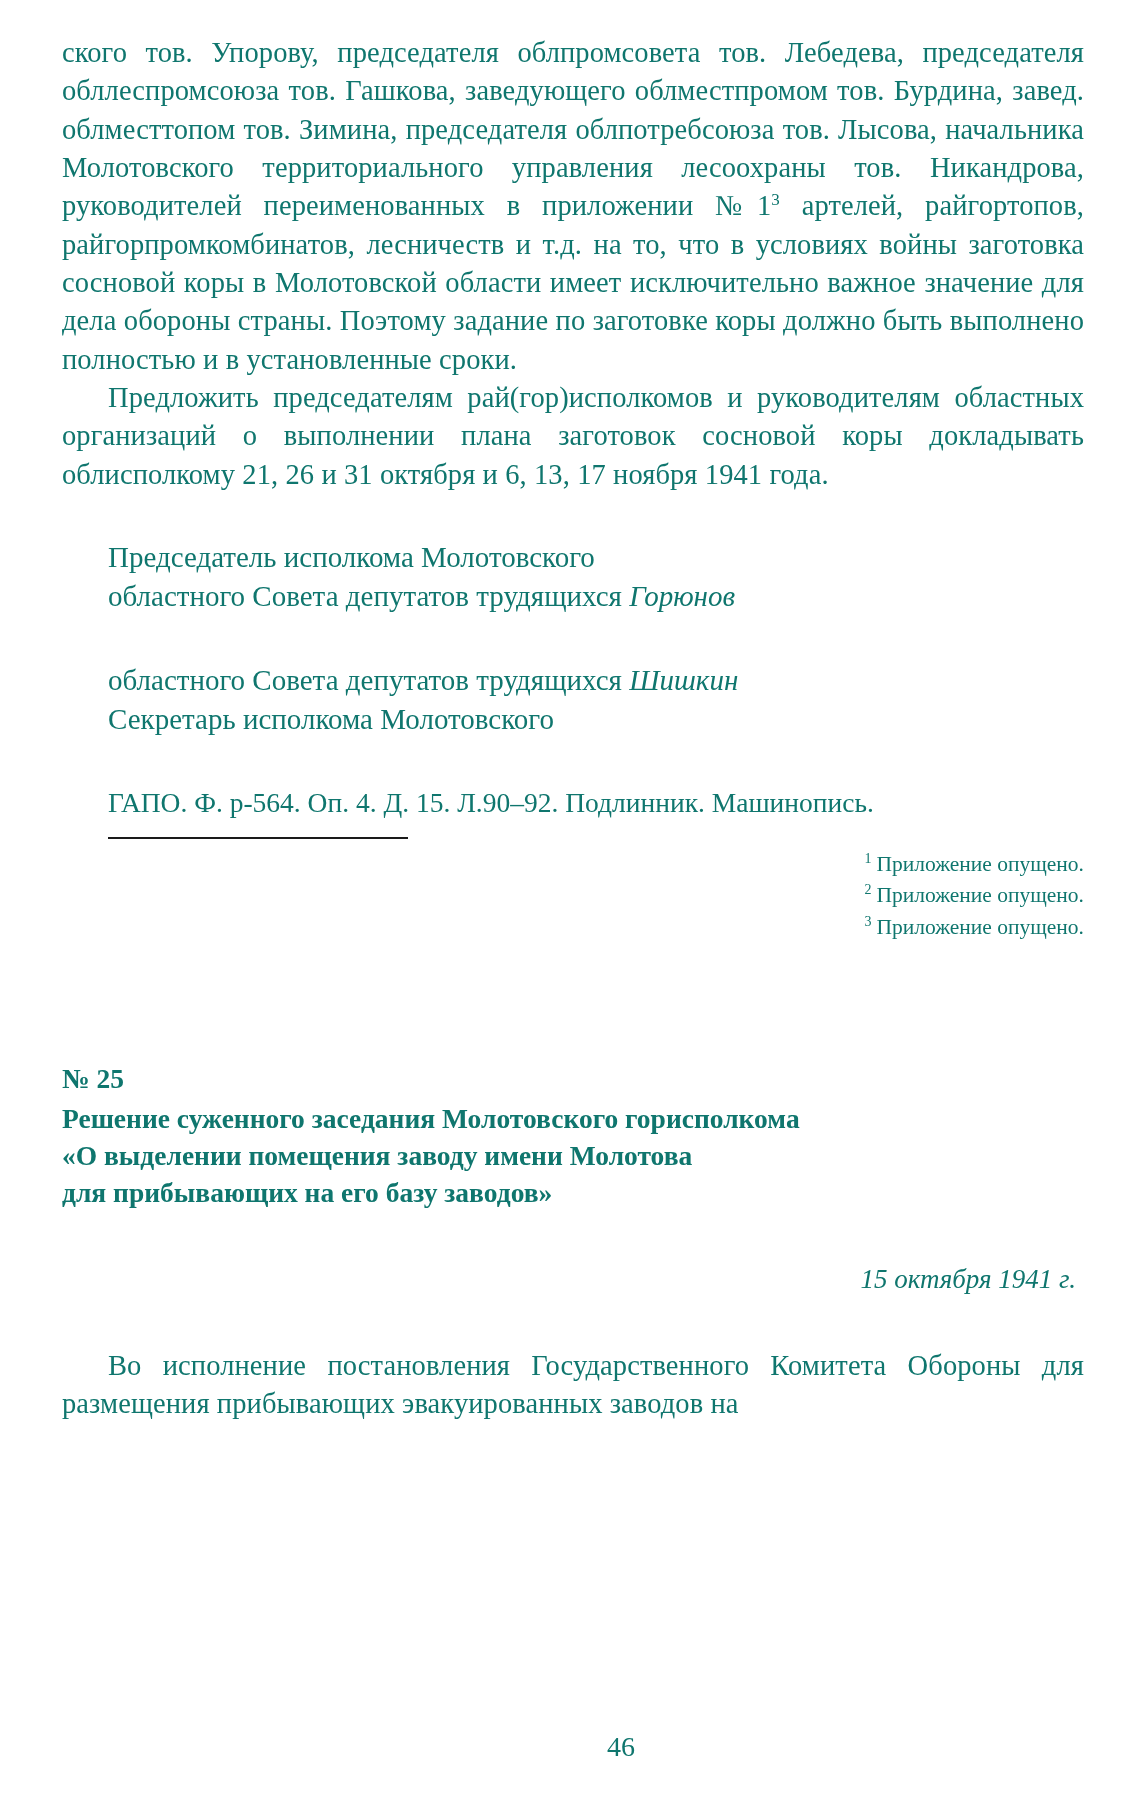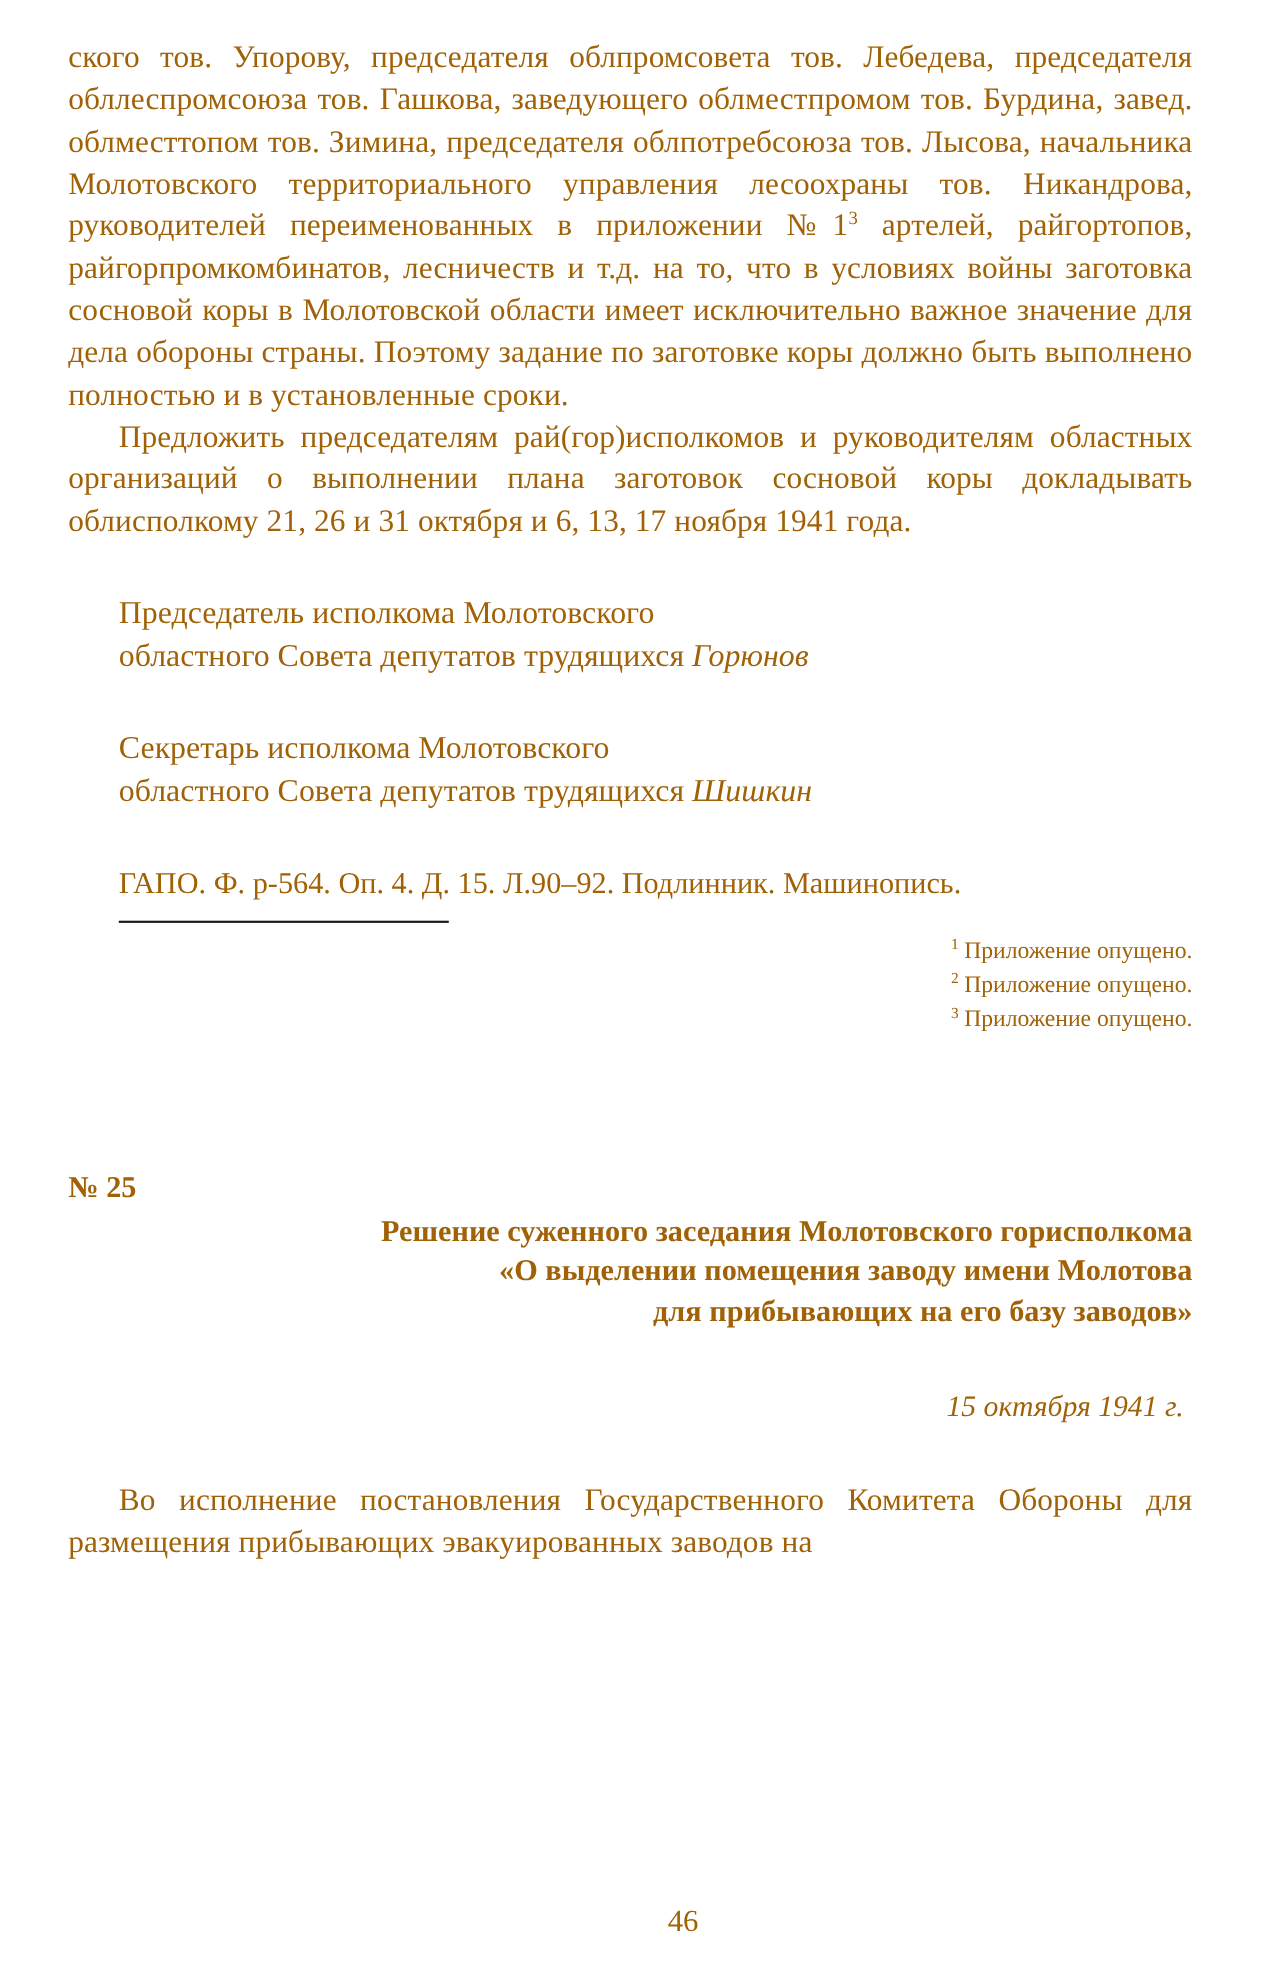--- a/index.html
+++ b/index.html
@@ -6,21 +6,21 @@
     margin: 0;
     padding: 0;
     background: #ffffff;
   }
   .page {
     position: relative;
     width: 1146px;
     height: 1799px;
     background: #ffffff;
     font-family: "Liberation Serif", serif;
-    color: #a16207;
+    color: #0f766e;
     overflow: hidden;
   }
   .content {
     position: absolute;
     left: 62px;
     top: 34px;
     width: 1022px;
   }
   p {
     margin: 0;
@@ -67,21 +67,21 @@
   }
   .footnotes .fn {
     white-space: nowrap;
   }
   .footnotes sup {
     font-size: 14px;
     vertical-align: super;
     margin-right: 5px;
   }
   .doc-heading {
-    text-align: right;
+    text-align: left;
     font-weight: bold;
     font-size: 27.5px;
     line-height: 1.34;
     font-family: Liberation Serif, serif;
   }
   .doc-number {
     text-align: left;
     font-weight: bold;
     font-size: 27.5px;
     margin-bottom: 6px;
@@ -120,22 +120,22 @@
     <div class="gap-md"></div>
 
     <div class="signature-block">
       <div class="line">Председатель исполкома Молотовского</div>
       <div class="line"><span>областного Совета депутатов трудящихся </span><span class="sig-name">Горюнов</span></div>
     </div>
 
     <div class="gap-md"></div>
 
     <div class="signature-block">
+      <div class="line"><span>областного Совета депутатов трудящихся </span><span class="sig-name">Шишкин</span></div>
       <div class="line">Секретарь исполкома Молотовского</div>
-      <div class="line"><span>областного Совета депутатов трудящихся </span><span class="sig-name">Шишкин</span></div>
     </div>
 
     <div class="gap-md"></div>
 
     <div class="archive">ГАПО. Ф. р-564. Оп. 4. Д. 15. Л.90–92. Подлинник. Машинопись.</div>
 
     <div class="rule"></div>
 
     <div class="footnotes">
       <div class="fn"><sup>1</sup><span>Приложение опущено.</span></div>

